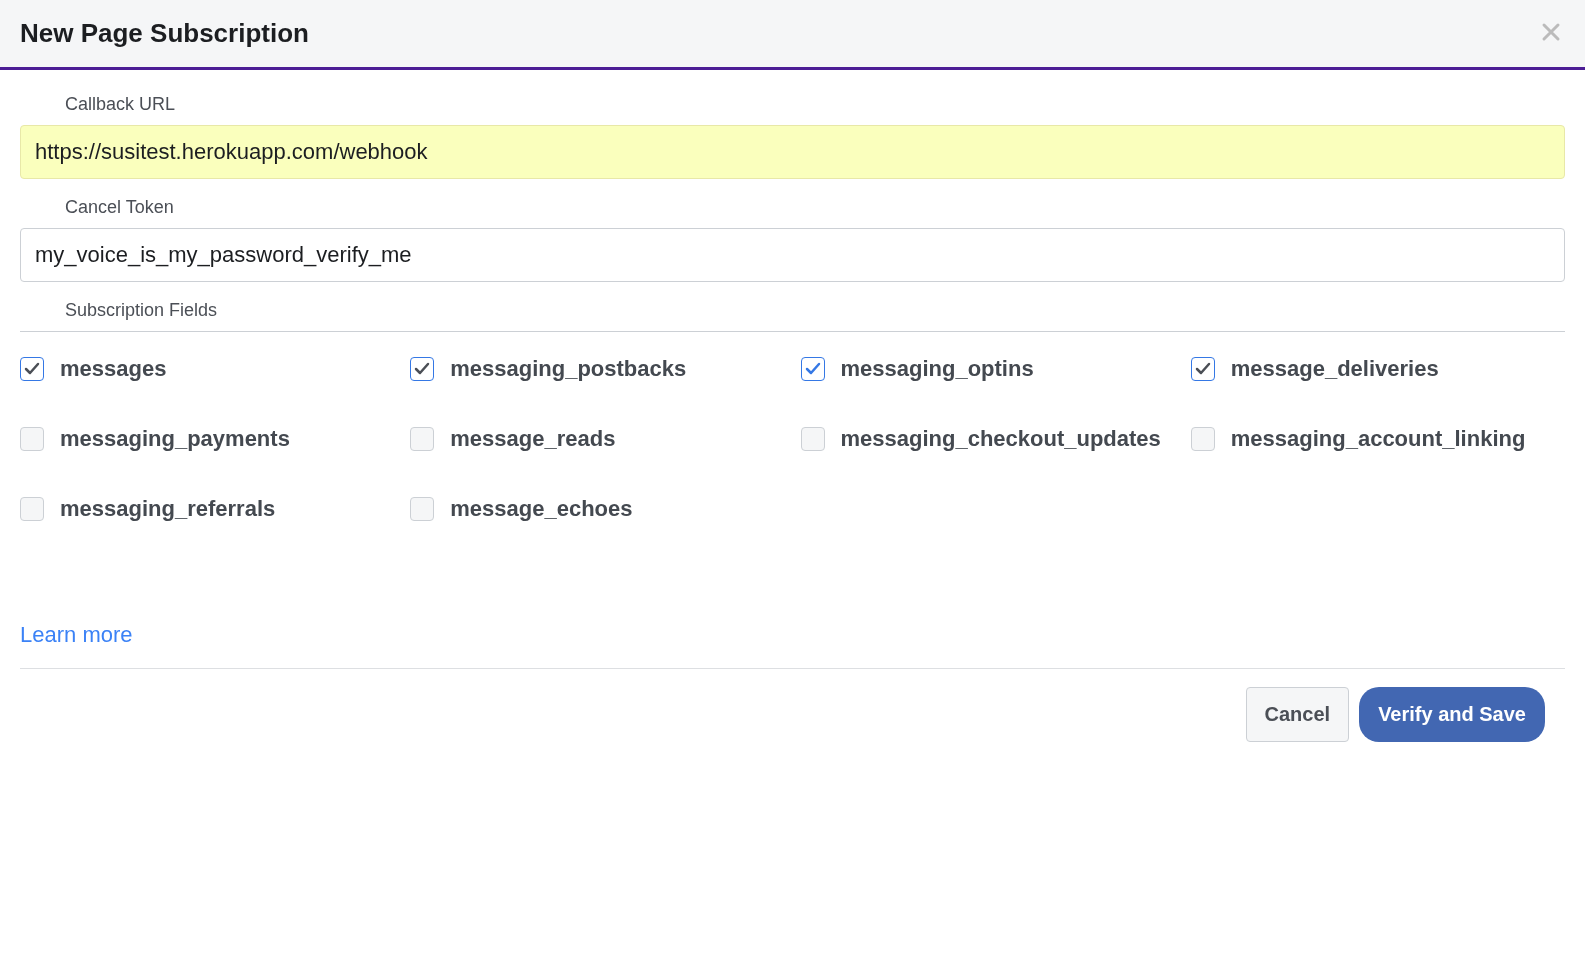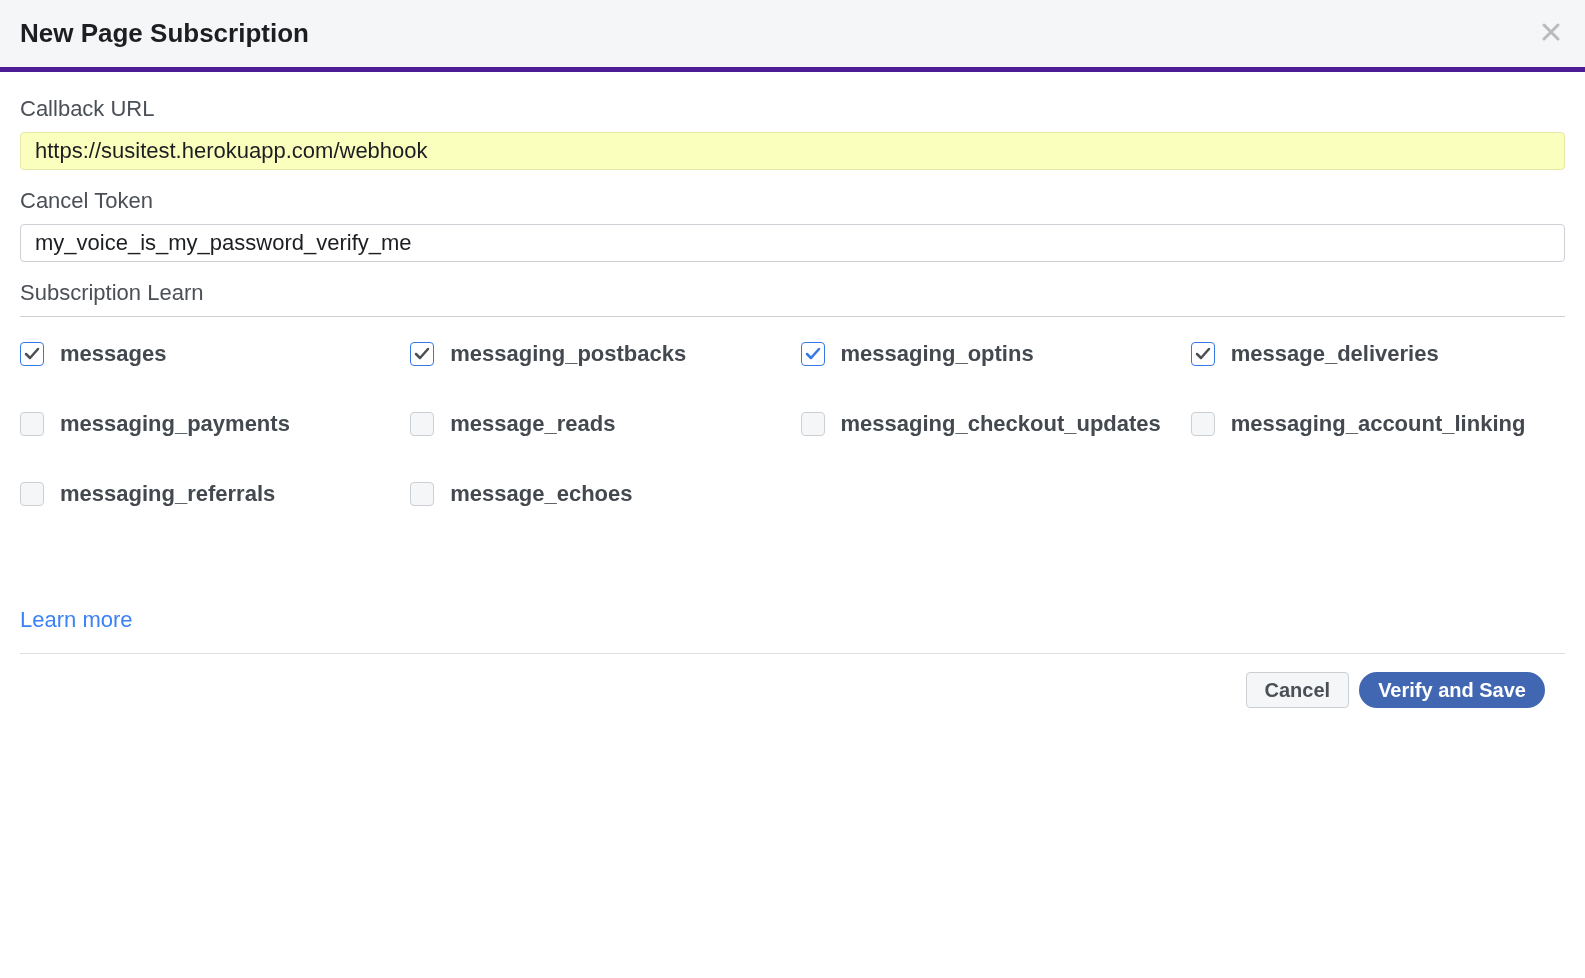--- a/index.html
+++ b/index.html
@@ -14,53 +14,54 @@
     }
     .modal {
       width: 1585px;
       background: #fff;
     }
     .modal-header {
       display: flex;
       justify-content: space-between;
       align-items: center;
       padding: 18px 20px 18px 20px;
-      border-bottom: 5px solid #4c1d95;
+      border-bottom: 3px solid #4c1d95;
       background: #f5f6f7;
     }
     .modal-title {
       font-size: 26px;
       font-weight: 700;
       color: #1c1e21;
     }
     .close-btn {
       background: none;
       border: none;
       cursor: pointer;
       color: #bbb;
       padding: 4px;
       display: flex;
       align-items: center;
     }
     .modal-body {
       padding: 24px 20px 0 20px;
     }
     .field-label {
-      font-size: 22px;
+      font-size: 18px;
       color: #4b4f56;
       margin-bottom: 10px;
       margin-top: 18px;
       display: block;
+      margin-left: 45px;
     }
     .field-label.first {
       margin-top: 0;
     }
     .text-input {
       width: 100%;
-      height: 38px;
+      height: 54px;
       border: 1px solid #ccd0d5;
       border-radius: 4px;
       padding: 0 14px;
       font-size: 22px;
       color: #1c1e21;
       outline: none;
     }
     .text-input.highlighted {
       background: #faffbd;
       border: 1px solid #e8e8a8;
@@ -122,21 +123,21 @@
       padding: 18px 20px;
       display: flex;
       justify-content: flex-end;
       gap: 10px;
       margin: 0 20px;
     }
     .modal-footer-wrap {
       margin: 0 0;
     }
     .btn {
-      height: 36px;
+      height: 55px;
       padding: 0 18px;
       border-radius: 4px;
       font-size: 20px;
       font-weight: 700;
       cursor: pointer;
       border: 1px solid transparent;
     }
     .btn-cancel {
       background: #f5f6f7;
       border: 1px solid #ccd0d5;
@@ -163,21 +164,21 @@
     </button>
   </div>
 
   <div class="modal-body">
     <label class="field-label first">Callback URL</label>
     <input type="text" class="text-input highlighted" value="https://susitest.herokuapp.com/webhook" style="">
 
     <label class="field-label">Cancel Token</label>
     <input type="text" class="text-input" value="my_voice_is_my_password_verify_me" style="">
 
-    <label class="field-label">Subscription Learn</label>
+    <label class="field-label">Subscription Fields</label>
     <div class="section-divider"></div>
 
     <div class="fields-grid">
 
       <div class="checkbox-row">
         <div class="checkbox checked">
           <svg width="16" height="16" viewBox="0 0 16 16">
               <path d="M2 8 L6 12 L14 3" stroke="#4b4f56" stroke-width="2.5" fill="none" stroke-linecap="round" stroke-linejoin="round"></path>
             </svg>
         </div>

